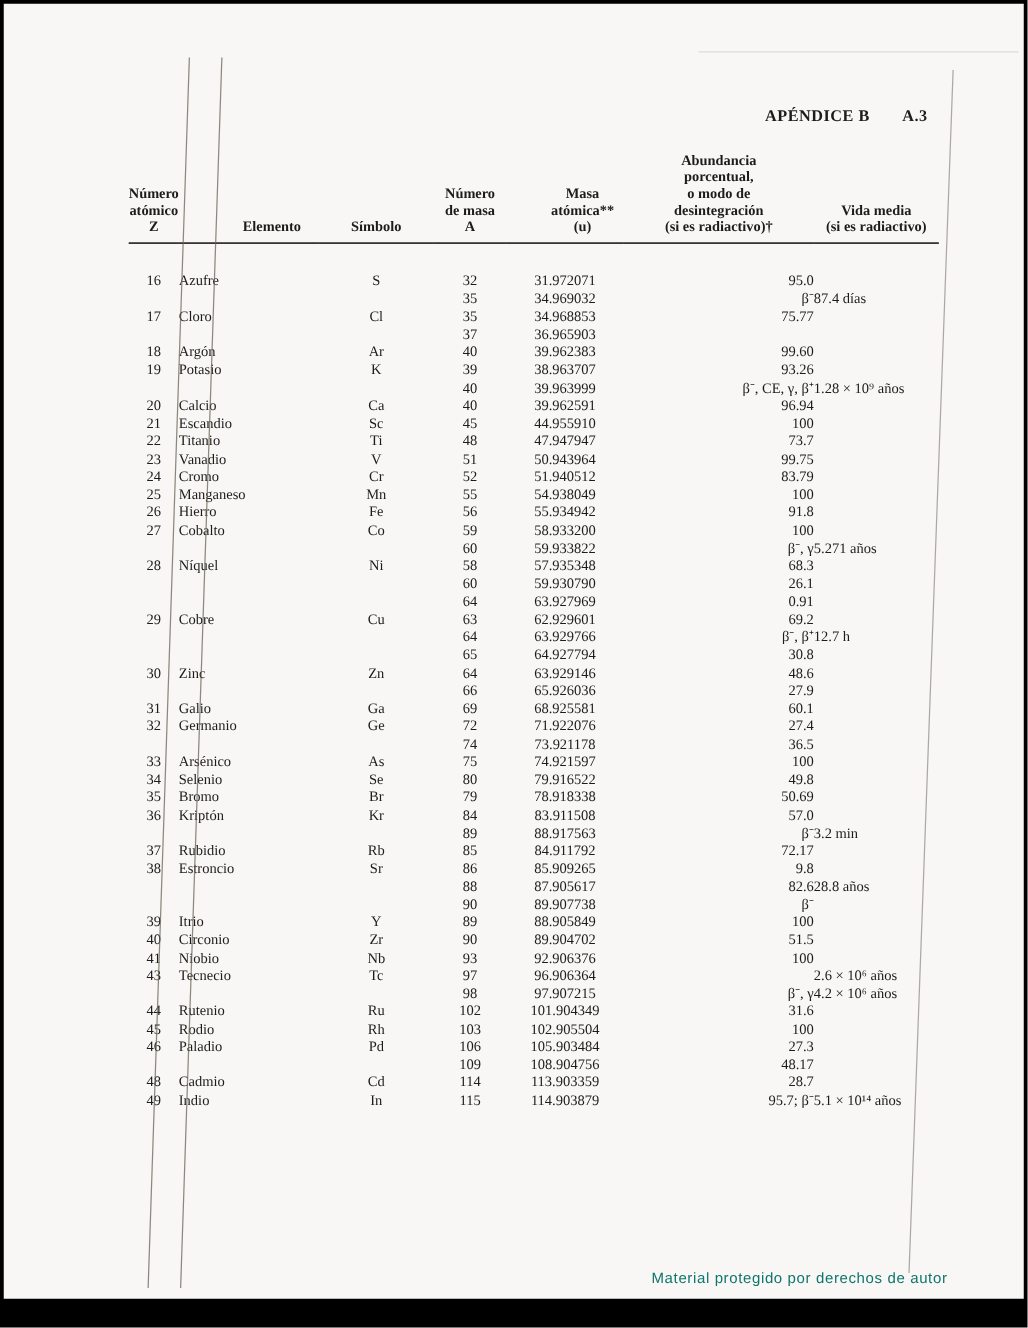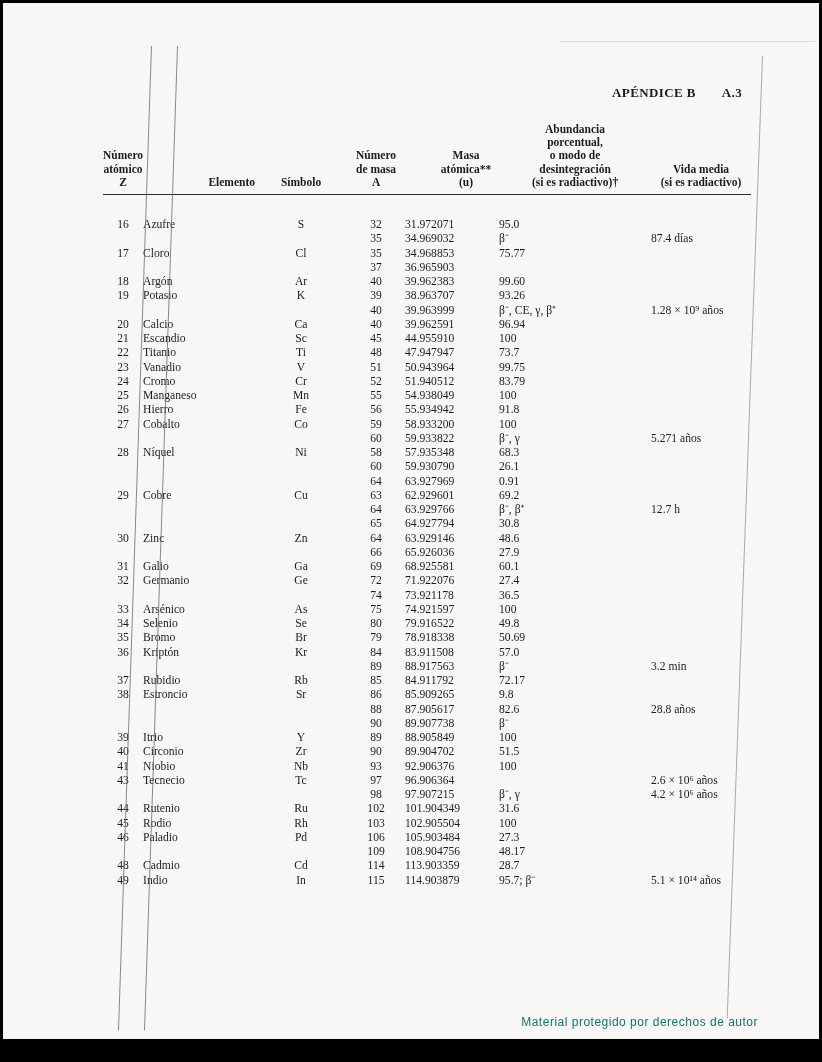--- a/index.html
+++ b/index.html
@@ -38,26 +38,26 @@
     font-weight:bold;font-size:11.5px;line-height:13.2px;
     vertical-align:bottom;white-space:pre-line;padding:0 0 5px 0;
     border-bottom:1.6px solid #2a2a28;text-align:center;
   }
   .doc-table td{
     font-size:11.6px;line-height:14.25px;white-space:nowrap;padding:0;
   }
   .doc-table tbody tr:first-child td{padding-top:23px;}
   .c0{text-align:center;}
   .c1{text-align:left;padding-left:37px;}
-  th.c1{text-align:right;padding-left:37px;}
+  th.c1{text-align:center;padding-left:37px;}
   .c2{text-align:center;}
   .c3{text-align:center;}
-  td.c4{text-align:left;}
+  td.c4{text-align:center;}
   th.c4{padding-left:28px;}
-  .c5{text-align:left;}
+  .c5{text-align:right;}
   td.c6{text-align:left;}
   .watermark{
     position:absolute;top:1012px;right:61px;z-index:4;
     font-family:"Liberation Sans",sans-serif;font-size:12px;
     color:#0f766e;letter-spacing:.5px;
   }
 </style>
 </head>
 <body>
 

